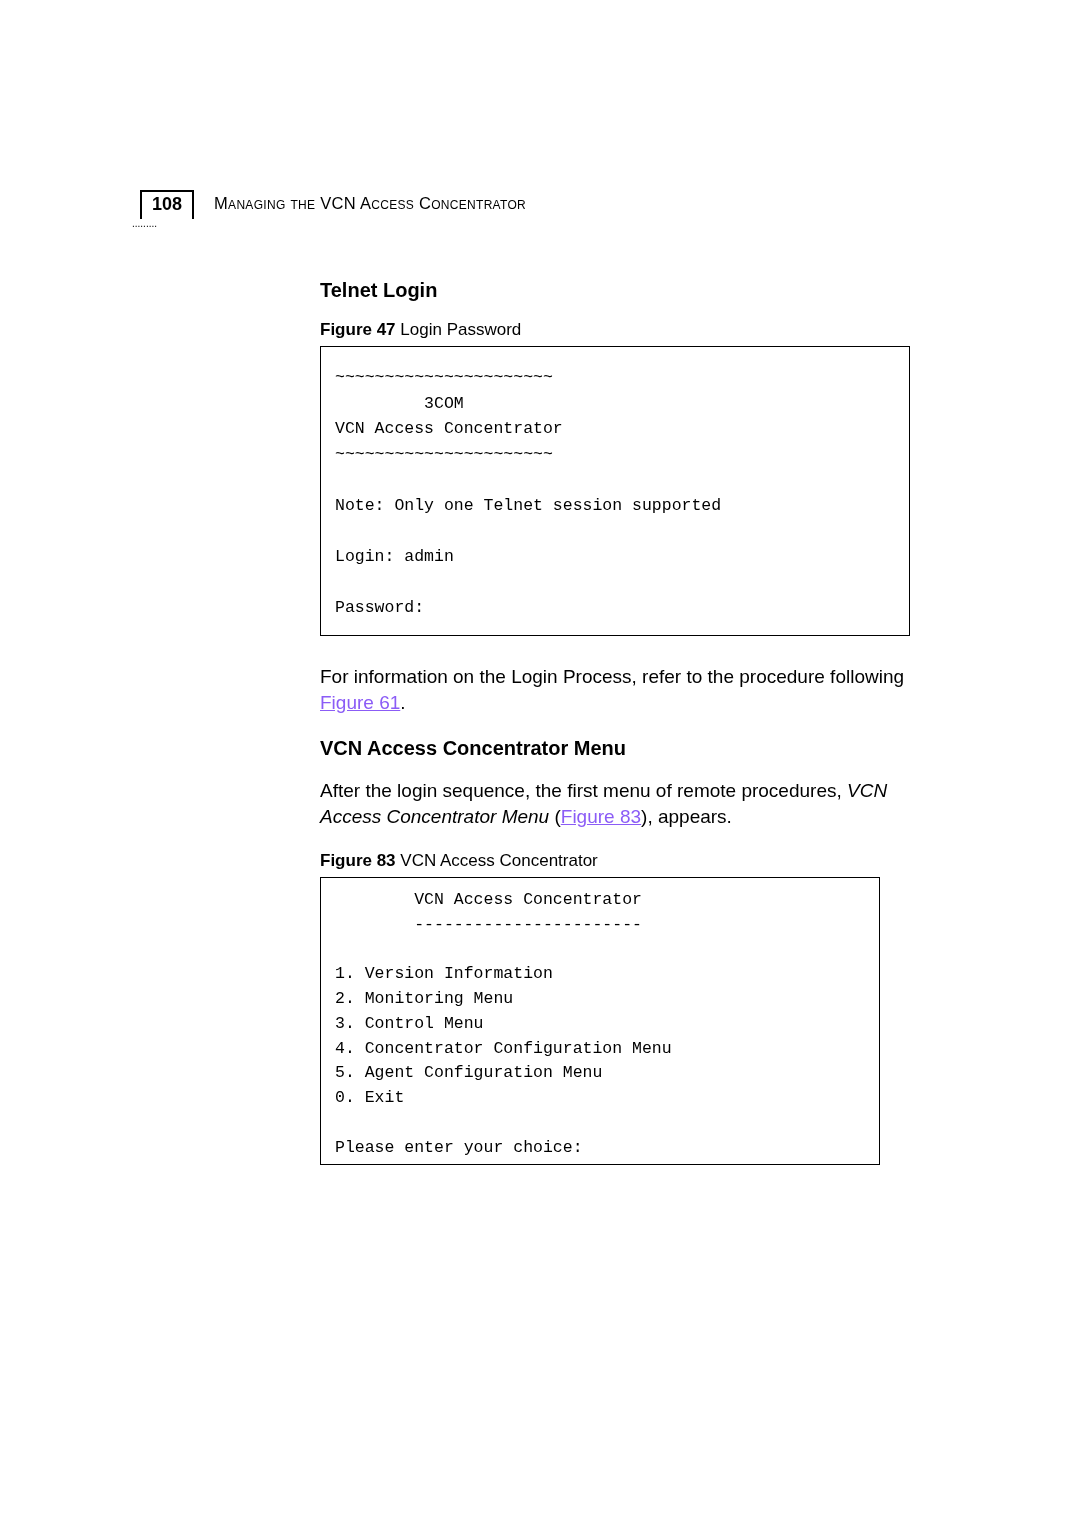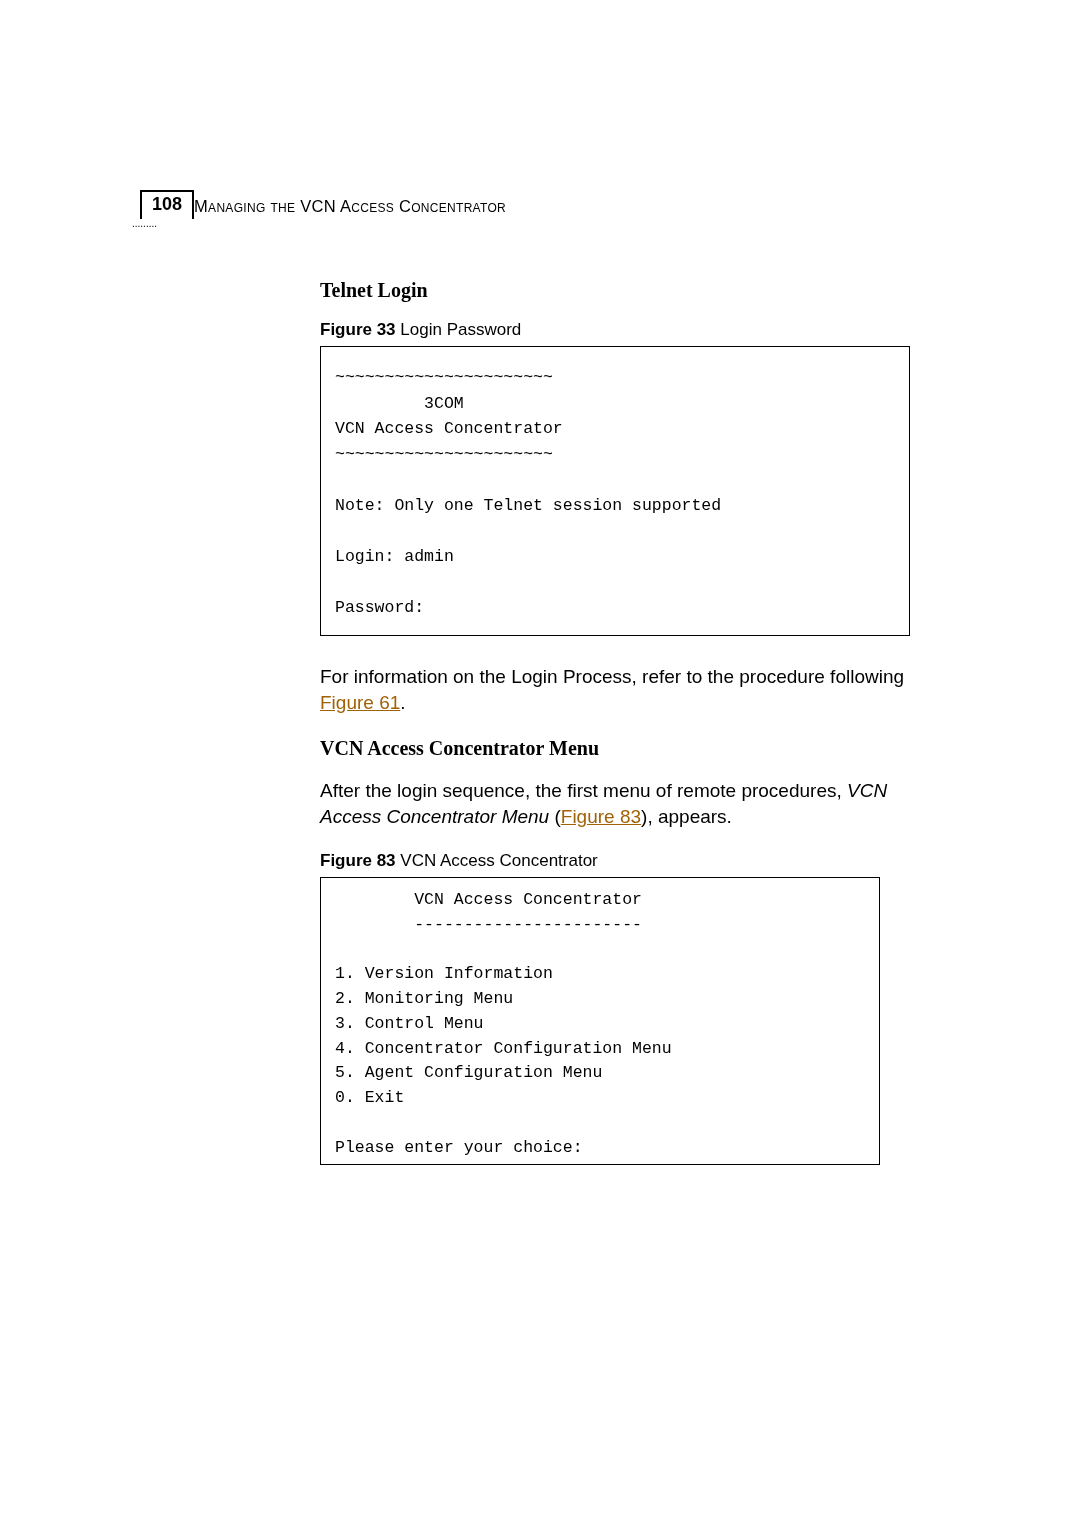--- a/index.html
+++ b/index.html
@@ -16,55 +16,55 @@
     position: relative;
   }
   .page {
     position: absolute;
     top: 190px;
     left: 140px;
     width: 800px;
   }
   .header-row {
     display: flex;
-    align-items: center;
+    align-items: flex-start;
     margin-bottom: 60px;
   }
   .page-num-box {
     border-top: 2px solid #000;
     border-left: 2px solid #000;
     border-right: 2px solid #000;
     padding: 3px 10px 6px 10px;
     font-weight: bold;
     font-size: 18px;
     line-height: 1;
   }
   .header-title {
     font-size: 16.5px;
     font-variant: small-caps;
     letter-spacing: 0.3px;
+    margin-left: 20px;
     margin-top: 4px;
   }
   .dots {
     position: absolute;
     left: -8px;
     top: 28px;
     font-size: 10px;
     letter-spacing: 0px;
     color: #000;
   }
   .content {
     margin-left: 180px;
     width: 610px;
   }
   .section-heading {
     font-weight: bold;
     font-size: 20px;
     margin-bottom: 18px;
-    font-family: Liberation Serif, serif;
   }
   .figure-label {
     font-size: 17px;
     margin-bottom: 6px;
   }
   .figure-label b {
     font-weight: bold;
   }
   .code-box {
     border: 1px solid #000;
@@ -84,21 +84,21 @@
     white-space: pre;
     margin-bottom: 28px;
     width: 560px;
   }
   .body-text {
     font-size: 19px;
     line-height: 1.4;
     margin-bottom: 20px;
   }
   .link {
-    color: #a16207;
+    color: #8b5cf6;
     text-decoration: underline;
   }
   .italic {
     font-style: italic;
   }
 </style>
 </head>
 <body>
 
 <div class="page">
@@ -109,21 +109,21 @@
     </div>
     <div class="header-title">Managing the VCN Access Concentrator</div>
   </div>
   <div class="dots">.........</div>
 
   <div class="content">
 
     <div class="section-heading">Telnet Login</div>
 
     <div class="figure-label">
-      <b>Figure 33</b><span>   Login Password</span>
+      <b>Figure 47</b><span>   Login Password</span>
     </div>
 
     <div class="code-box" style="width:590px;">~~~~~~~~~~~~~~~~~~~~~~
          3COM
 VCN Access Concentrator
 ~~~~~~~~~~~~~~~~~~~~~~
 
 Note: Only one Telnet session supported
 
 Login: admin

